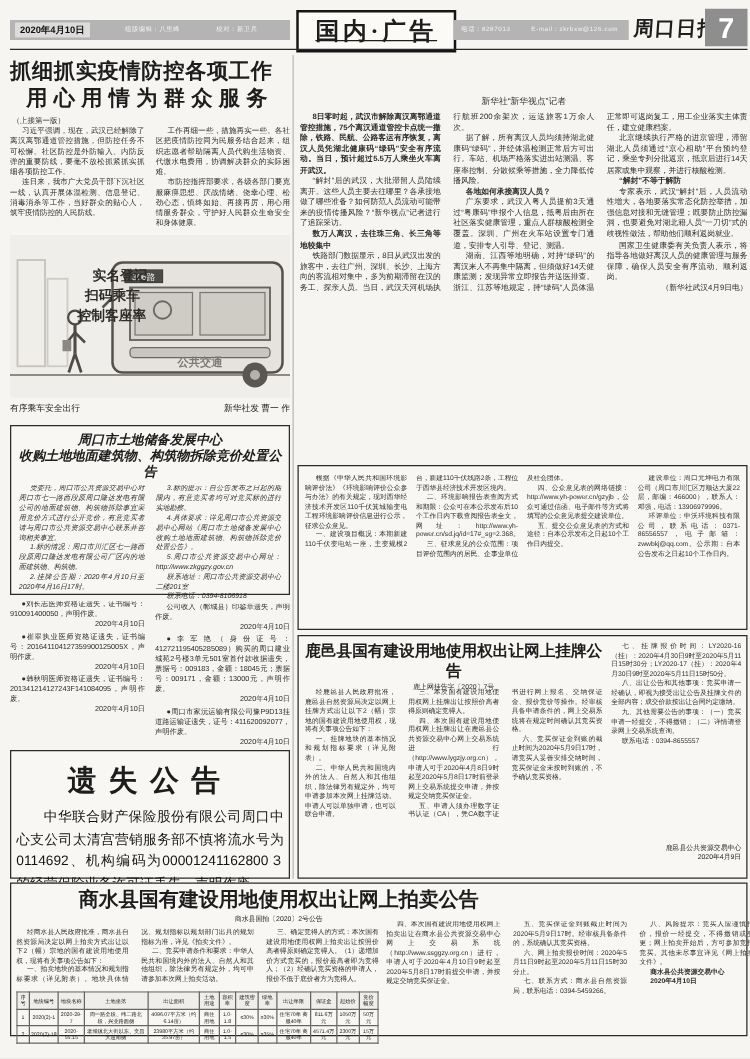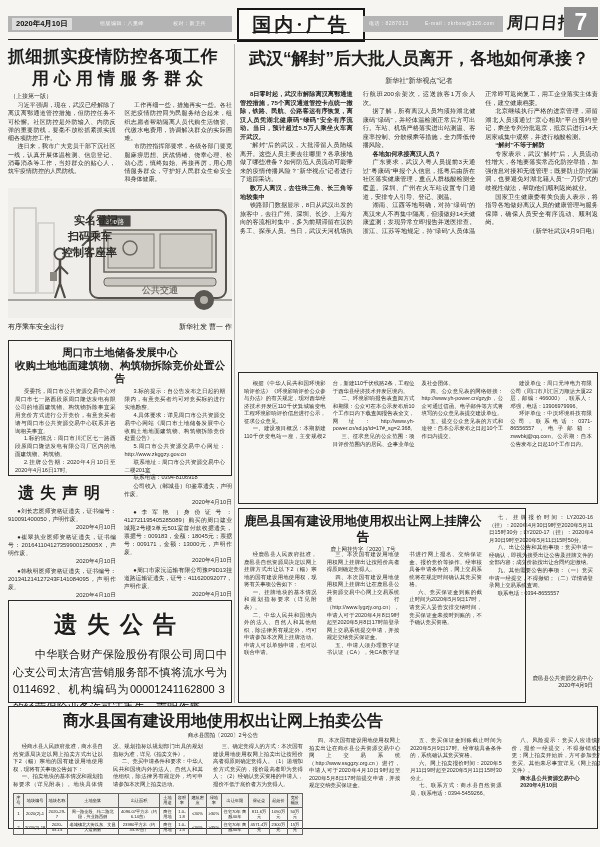--- a/index.html
+++ b/index.html
@@ -69,21 +69,21 @@
     <div class="hcredit" style="left:6px;">电话：8287013</div>
     <div class="hcredit" style="left:62px;">E-mail：zkrbxw@126.com</div>
   </div>
   <div class="abs masthead" style="left:507px;top:13px;">周口日报</div>
   <div class="abs pagenum" style="left:564px;top:7px;width:34px;height:30px;">7</div>
   <div class="abs hrule" style="left:8px;top:39px;width:590px;"></div>
 
   <div class="abs vdiv" style="left:234px;top:44px;height:659px;"></div>
 
   <div class="abs ltitle" style="left:8px;top:46px;width:224px;">抓细抓实疫情防控各项工作</div>
-  <div class="abs ltitle2" style="left:8px;top:68px;width:224px;">用心用情服务群众</div>
+  <div class="abs ltitle2" style="left:8px;top:68px;width:224px;">用心用情为群众服务</div>
   <div class="abs note" style="left:10px;top:92px;">（上接第一版）</div>
   <div class="abs body6 cols2" style="left:8px;top:101px;width:224px;height:84px;">
       <p>习近平强调，现在，武汉已经解除了离汉离鄂通道管控措施，但防控任务不可松懈。社区防控是外防输入、内防反弹的重要防线，要毫不放松抓紧抓实抓细各项防控工作。</p>
       <p>连日来，我市广大党员干部下沉社区一线，认真开展体温检测、信息登记、消毒消杀等工作，当好群众的贴心人，筑牢疫情防控的人民防线。</p>
       <p>工作再细一些，措施再实一些。各社区把疫情防控同为民服务结合起来，组织志愿者帮助隔离人员代购生活物资、代缴水电费用，协调解决群众的实际困难。</p>
       <p>市防控指挥部要求，各级各部门要克服麻痹思想、厌战情绪、侥幸心理、松劲心态，慎终如始、再接再厉，用心用情服务群众，守护好人民群众生命安全和身体健康。</p>
     </div>
 
   <div class="abs" style="left:8px;top:188px;width:224px;height:130px;background:#efede9;">
     <svg width="224" height="130" viewBox="0 0 224 130">
@@ -117,37 +117,36 @@
       <text x="66" y="36" font-size="11" font-weight="bold" fill="#2e2c29">实名登记</text>
       <text x="60" y="52" font-size="11" font-weight="bold" fill="#2e2c29">扫码乘车</text>
       <text x="54" y="68" font-size="11" font-weight="bold" fill="#2e2c29">控制客座率</text>
     </svg>
   </div>
   <div class="abs caption" style="left:8px;top:322px;width:224px;">
     <span>有序乘车安全出行</span>
     <span>新华社发 曹一 作</span>
   </div>
 
-  <div class="abs box" style="left:8px;top:340px;width:224px;height:136px;padding:5px 6px;">
+  <div class="abs box" style="left:8px;top:340px;width:224px;height:136px;padding:5px 6px;font-style:italic;">
     <div class="boxtitle" style="font-size:10.5px;">周口市土地储备发展中心</div>
     <div class="boxtitle" style="font-size:10.5px;">收购土地地面建筑物、构筑物拆除竞价处置公告</div>
     <div class="body55 cols2" style="margin-top:3px;height:100px;font-size:5.6px;">
         <p>受委托，周口市公共资源交易中心对周口市七一路西段原周口隆达发电有限公司的地面建筑物、构筑物拆除事宜采用竞价方式进行公开竞价，有意竞买者请与周口市公共资源交易中心联系并咨询相关事宜。</p>
         <p>1.标的情况：周口市川汇区七一路西段原周口隆达发电有限公司厂区内的地面建筑物、构筑物。</p>
         <p>2.挂牌公告期：2020年4月10日至2020年4月16日17时。</p>
         <p>3.标的提示：自公告发布之日起的期限内，有意竞买者均可对竞买标的进行实地勘察。</p>
         <p>4.具体要求：详见周口市公共资源交易中心网站《周口市土地储备发展中心收购土地地面建筑物、构筑物拆除竞价处置公告》。</p>
         <p>5.周口市公共资源交易中心网址：http://www.zkggzy.gov.cn</p>
         <p>联系地址：周口市公共资源交易中心二楼201室</p>
         <p>联系电话：0394-8106918</p>
       </div>
   </div>
 
   <div class="abs" style="left:8px;top:481px;width:108px;height:116px;overflow:hidden;">
-    <div class="ls-head">遗失声明</div>
     <div class="body6" style="font-size:5.8px;">
 
         <div class="ls-item">
           <p>●刘长志医师资格证遗失，证书编号：910091400050，声明作废。</p>
           <div class="ls-date">2020年4月10日</div>
         </div>
 
         <div class="ls-item">
           <p>●崔翠执业医师资格证遗失，证书编号：201641104127359900125005X，声明作废。</p>
           <div class="ls-date">2020年4月10日</div>
@@ -179,21 +178,20 @@
         </div>
       </div>
   </div>
 
   <div class="abs box" style="left:8px;top:600px;width:224px;height:103px;border-width:1.5px;padding:4px 4px;">
     <div class="la-title">遗失公告</div>
     <div class="la-body">中华联合财产保险股份有限公司周口中心支公司太清宫营销服务部不慎将流水号为0114692、机构编码为00001241162800３的经营保险业务许可证丢失，声明作废。</div>
     <div class="la-date">2020年4月10日</div>
   </div>
 
-  <div class="abs mtitle" style="left:240px;top:47px;width:358px;">武汉“解封”后大批人员离开，各地如何承接？</div>
   <div class="abs mby" style="left:240px;top:76px;width:358px;">新华社“新华视点”记者</div>
   <div class="abs body6 cols3" style="left:240px;top:90px;width:358px;height:276px;font-size:6.2px;">
       <p class="bold">8日零时起，武汉市解除离汉离鄂通道管控措施，75个离汉通道管控卡点统一撤除，铁路、民航、公路客运有序恢复，离汉人员凭湖北健康码“绿码”安全有序流动。当日，预计超过5.5万人乘坐火车离开武汉。</p>
       <p>“解封”后的武汉，大批滞留人员陆续离开。这些人员主要去往哪里？各承接地做了哪些准备？如何防范人员流动可能带来的疫情传播风险？“新华视点”记者进行了追踪采访。</p>
       <p class="bold">数万人离汉，去往珠三角、长三角等地较集中</p>
       <p>铁路部门数据显示，8日从武汉出发的旅客中，去往广州、深圳、长沙、上海方向的客流相对集中，多为前期滞留在汉的务工、探亲人员。当日，武汉天河机场执行航班200余架次，运送旅客1万余人次。</p>
       <p>据了解，所有离汉人员均须持湖北健康码“绿码”，并经体温检测正常后方可出行。车站、机场严格落实进出站测温、客座率控制、分散候乘等措施，全力降低传播风险。</p>
       <p class="bold">各地如何承接离汉人员？</p>
       <p>广东要求，武汉入粤人员提前3天通过“粤康码”申报个人信息，抵粤后由所在社区落实健康管理，重点人群核酸检测全覆盖。深圳、广州在火车站设置专门通道，安排专人引导、登记、测温。</p>
       <p>湖南、江西等地明确，对持“绿码”的离汉来人不再集中隔离，但须做好14天健康监测；发现异常立即报告并送医排查。浙江、江苏等地规定，持“绿码”人员体温正常即可返岗复工，用工企业落实主体责任，建立健康档案。</p>
@@ -210,21 +208,21 @@
         <p>一、建设项目概况：本期新建110千伏变电站一座，主变规模2台，新建110千伏线路2条，工程位于西华县经济技术开发区境内。</p>
         <p>二、环境影响报告表查阅方式和期限：公众可在本公示发布后10个工作日内下载查阅报告表全文，网址：http://www.yh-power.cn/sd.jq/id=17#_sg=2.368。</p>
         <p>三、征求意见的公众范围：项目评价范围内的居民、企事业单位及社会团体。</p>
         <p>四、公众意见表的网络链接：http://www.yh-power.cn/gzyjb，公众可通过信函、电子邮件等方式将填写的公众意见表提交建设单位。</p>
         <p>五、提交公众意见表的方式和途径：自本公示发布之日起10个工作日内提交。</p>
         <p>建设单位：周口元坤电力有限公司（周口市川汇区万顺达大厦22层，邮编：466000），联系人：邓强，电话：13906979996。</p>
         <p>环评单位：中沃环境科技有限公司，联系电话：0371-86556557，电子邮箱：zwwbkj@qq.com。公示期：自本公告发布之日起10个工作日内。</p>
       </div>
   </div>
 
-  <div class="abs box" style="left:238px;top:508px;width:288px;height:195px;padding:4px 5px;">
+  <div class="abs box" style="left:238px;top:508px;width:360px;height:195px;padding:4px 5px;">
     <div class="abs" style="left:5px;top:5px;width:238px;">
       <div class="boxtitle" style="font-size:12.5px;">鹿邑县国有建设用地使用权出让网上挂牌公告</div>
       <div style="font-size:5.5px;text-align:center;margin-top:1px;">鹿上网挂告字〔2020〕7号</div>
     </div>
     <div class="abs body55 cols3" style="left:5px;top:42px;width:238px;height:148px;">
         <p>经鹿邑县人民政府批准，鹿邑县自然资源局决定以网上挂牌方式出让以下2（幅）宗地的国有建设用地使用权，现将有关事项公告如下：</p>
         <p>一、挂牌地块的基本情况和规划指标要求（详见附表）。</p>
         <p>二、中华人民共和国境内外的法人、自然人和其他组织，除法律另有规定外，均可申请参加本次网上挂牌活动。申请人可以单独申请，也可以联合申请。</p>
         <p>三、本次国有建设用地使用权网上挂牌出让按照价高者得原则确定竞得人。</p>
         <p>四、本次国有建设用地使用权网上挂牌出让在鹿邑县公共资源交易中心网上交易系统进行（http://www.lygzjy.org.cn），申请人可于2020年4月8日9时起至2020年5月8日17时前登录网上交易系统提交申请，并按规定交纳竞买保证金。</p>

